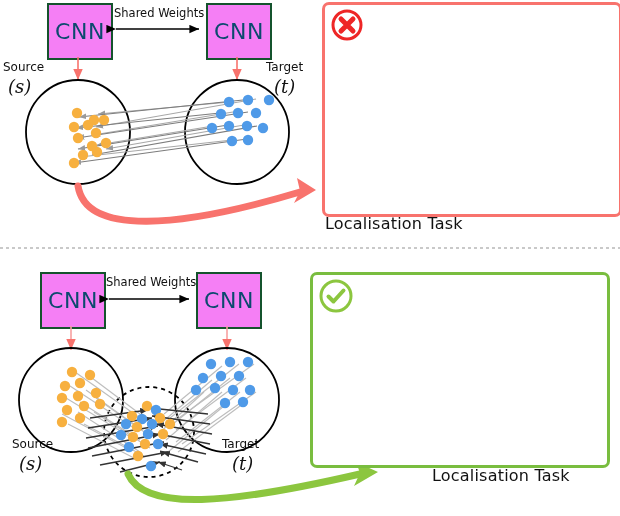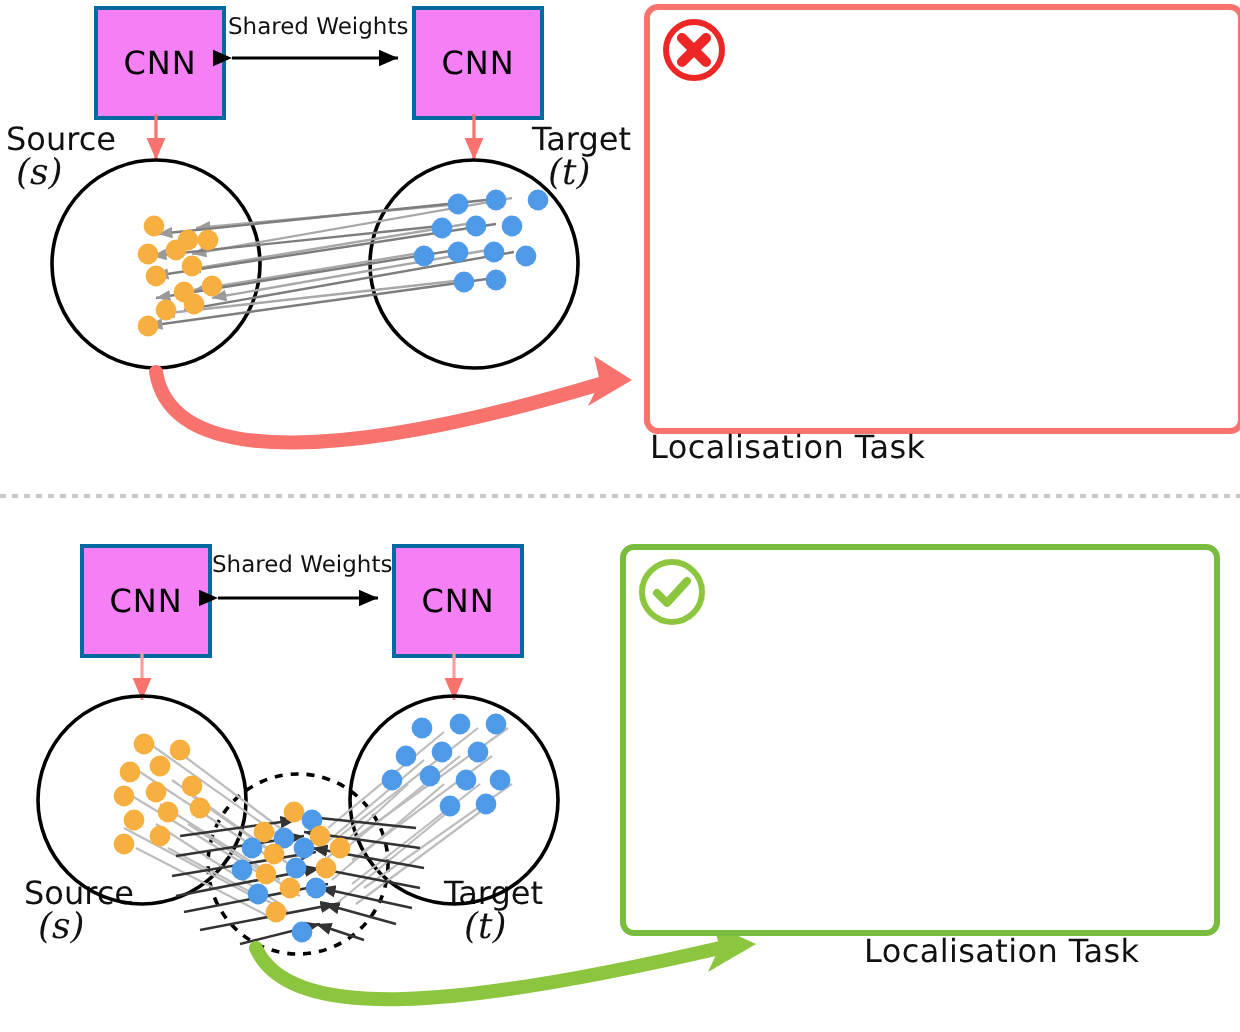--- a/index.html
+++ b/index.html
@@ -22,37 +22,37 @@
     position: absolute;
     left: 0;
     top: 0;
     width: 620px;
     height: 516px;
     pointer-events: none;
   }
   .cnn-box {
     position: absolute;
     background: #f57ff5;
-    border: 2px solid #0369a1;
+    border: 2px solid #14532d;
     display: flex;
     align-items: center;
     justify-content: center;
     font-family: "DejaVu Sans", sans-serif;
-    font-size: 16px;
-    color: #000000;
+    font-size: 22px;
+    color: #0c4a6e;
     letter-spacing: 0.5px;
   }
   .txt {
     position: absolute;
     font-family: "DejaVu Sans", sans-serif;
     color: #111111;
     white-space: nowrap;
   }
   .shared-label { font-size: 11.5px; }
-  .side-label { font-size: 16px; }
+  .side-label { font-size: 12px; }
   .math-label { font-family: "DejaVu Serif", serif; font-style: italic; font-size: 18px; }
   .task-label { font-size: 16px; letter-spacing: 0.2px; }
   .map-frame {
     position: absolute;
     border-radius: 7px;
     background: #ffffff;
     overflow: hidden;
   }
   .map-frame.bad { border: 3px solid #f8736d; }
   .map-frame.good { border: 3px solid #79bd3f; }

